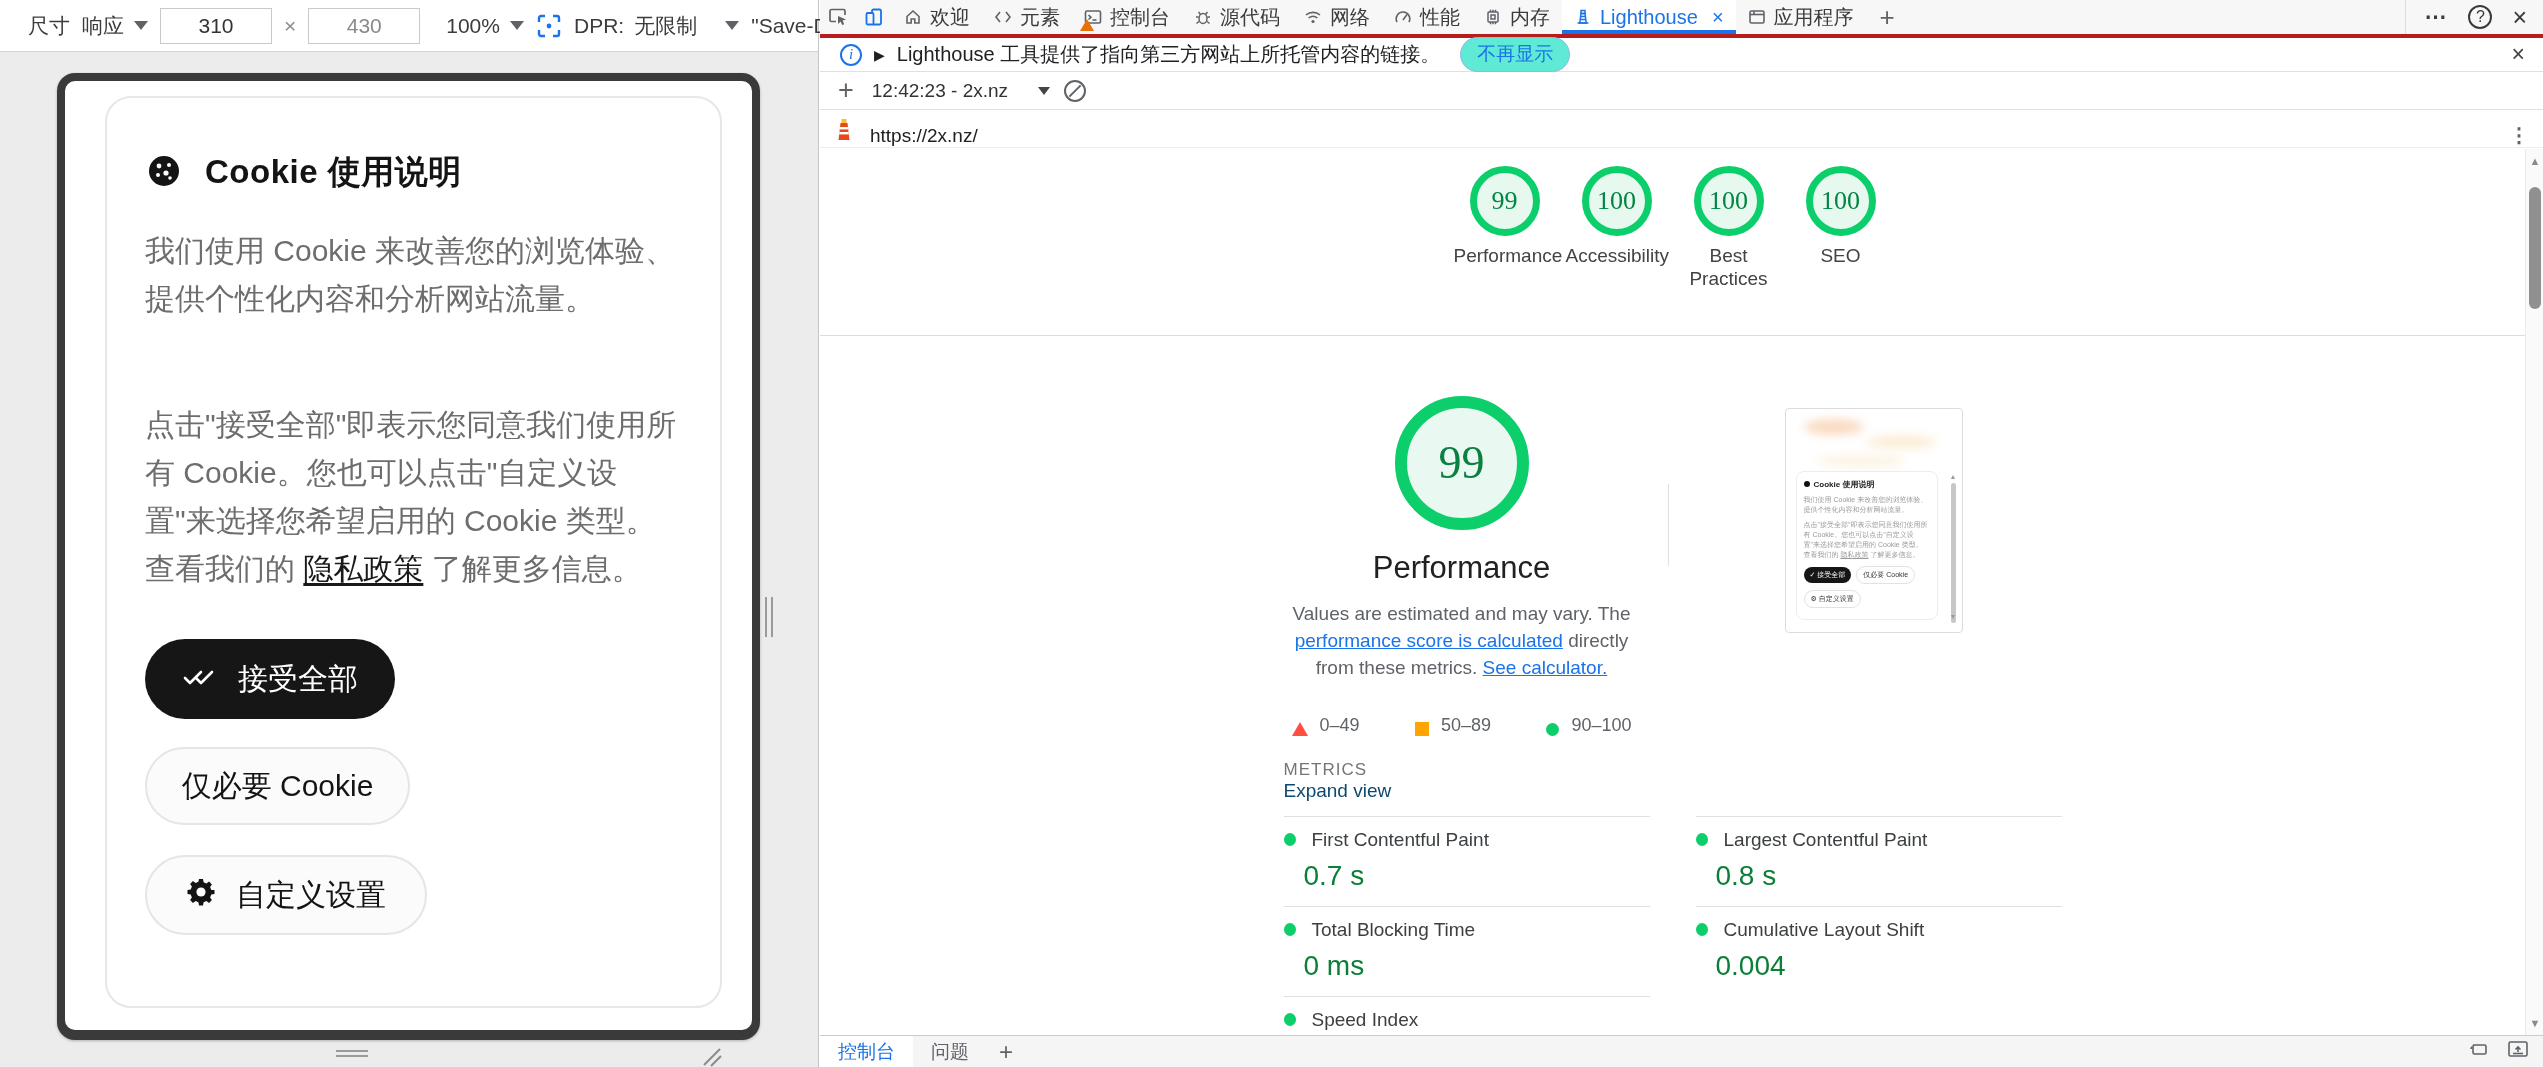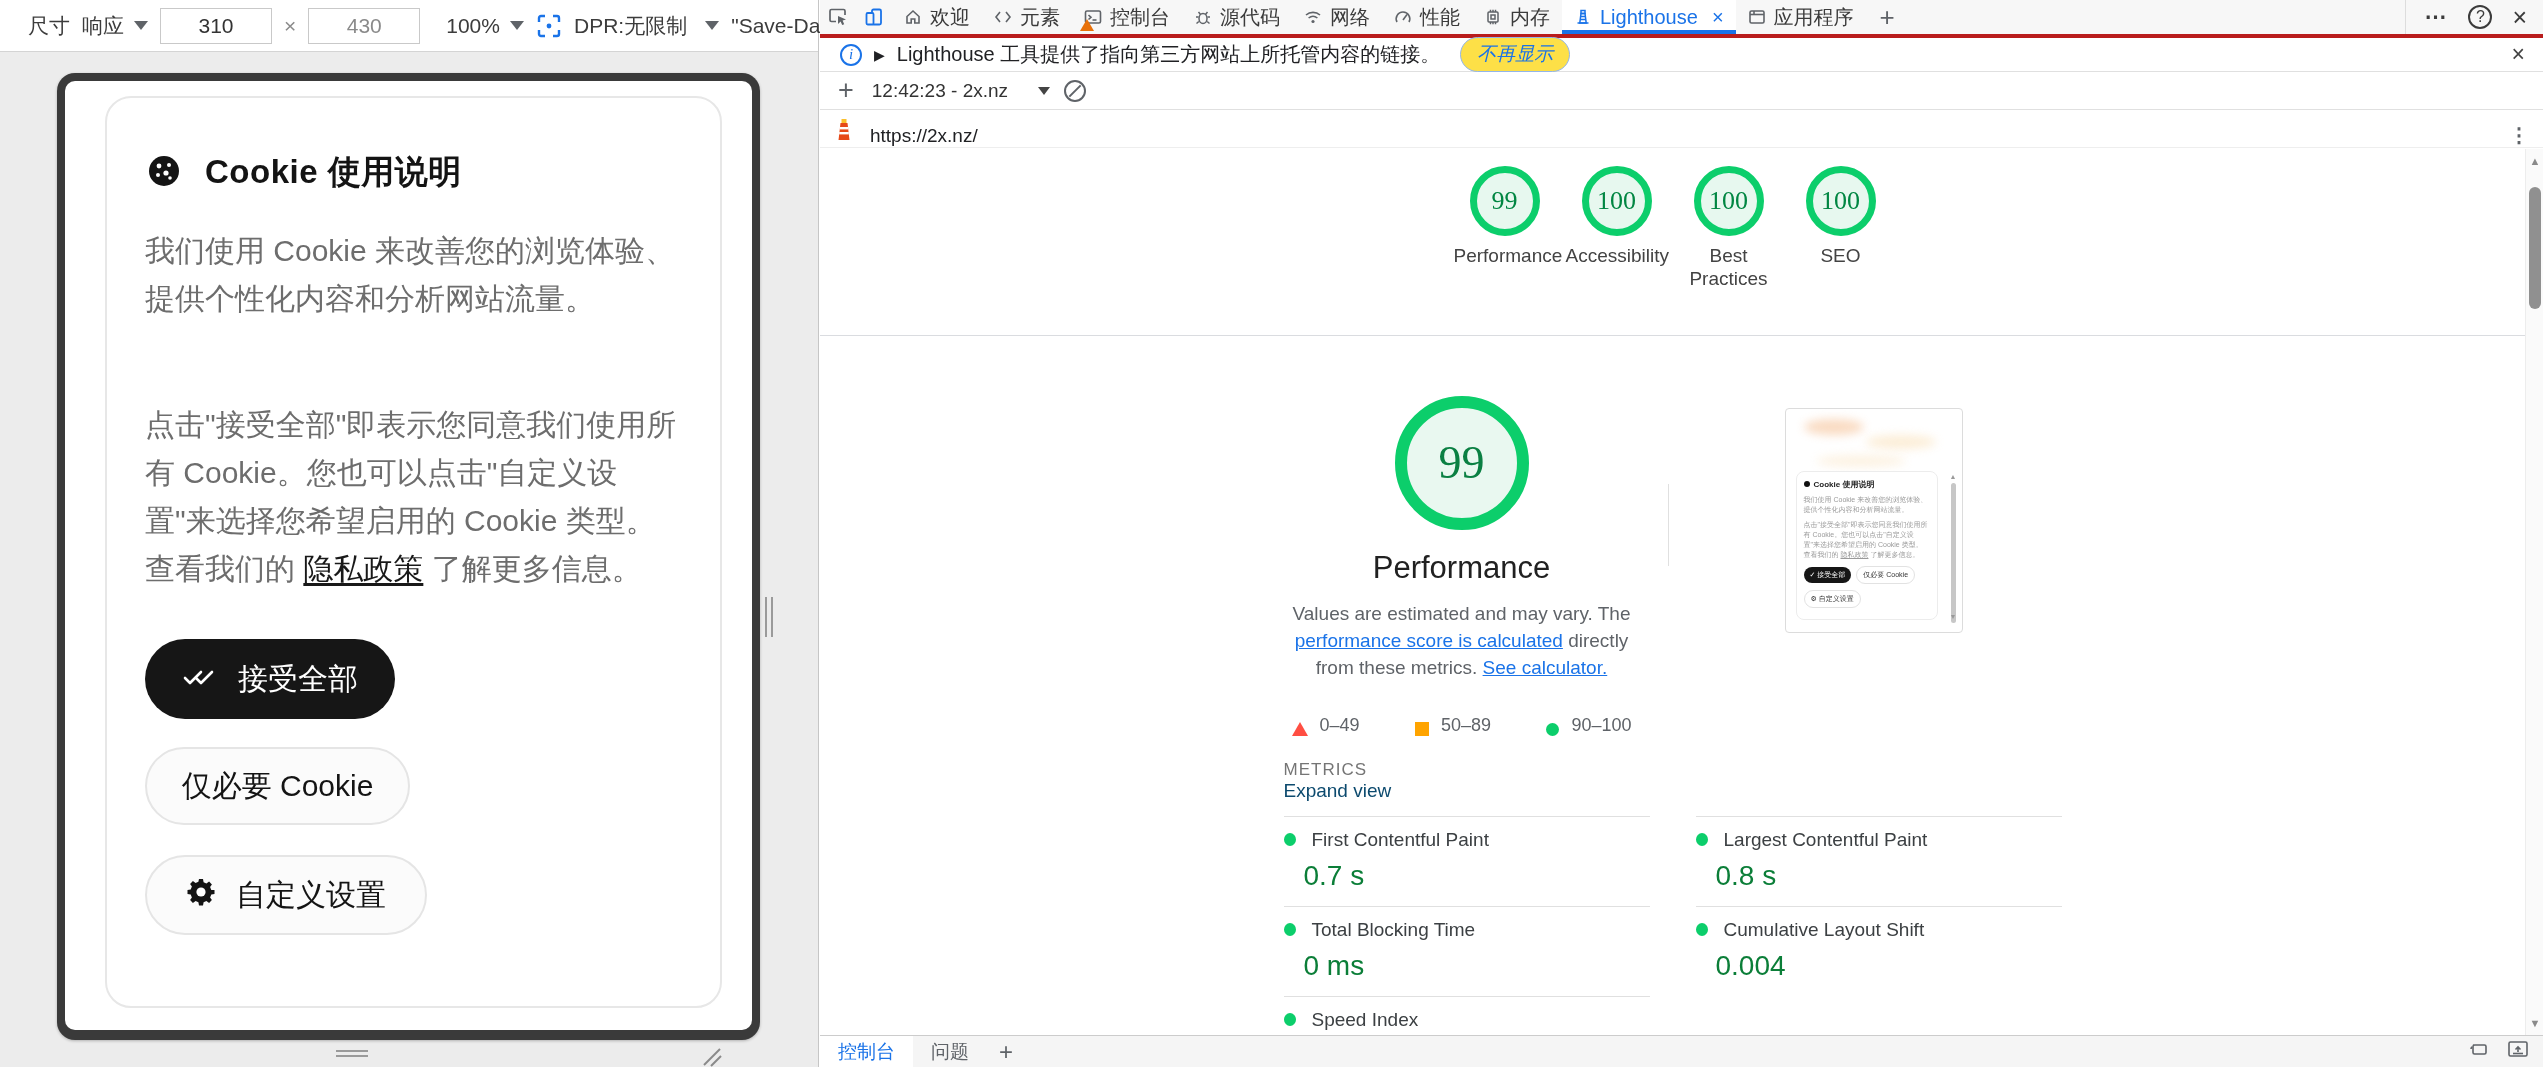--- a/index.html
+++ b/index.html
@@ -52,21 +52,21 @@
   .tab.active .tab-close { color:#1a73e8; }
   .badge-tri { position:absolute; left:-4px; bottom:-5px; width:0; height:0; border-left:7px solid transparent; border-right:7px solid transparent; border-bottom:12px solid #e8710a; }
   .plus-tab { display:flex; align-items:center; padding:0 14px; font-size:26px; color:#5f6368; cursor:pointer; }
   .tabbar-right { margin-left:auto; display:flex; align-items:center; gap:20px; padding-right:16px; border-left:1px solid #ddd; padding-left:18px; color:#3b3b3b; }
   .tabbar-right span { cursor:pointer; font-size:22px; }
   .help-circle { display:inline-flex; width:24px; height:24px; border:2px solid #3b3b3b; border-radius:50%; align-items:center; justify-content:center; font-size:16px !important; }
 
   .infobar { height:34px; background:#fff; border-bottom:1px solid #e0e0e0; display:flex; align-items:center; gap:12px; padding:0 20px; font-size:20px; color:#202124; position:relative; }
   .info-i { width:22px; height:22px; border:2px solid #1a73e8; color:#1a73e8; border-radius:50%; display:inline-flex; align-items:center; justify-content:center; font-size:15px; font-style:italic; font-family:"Liberation Serif",serif; }
   .info-arrow { font-size:14px; color:#202124; }
-  .pill-btn { border:1.5px solid #93b6ea; color:#1a73e8; border-radius:18px; padding:3px 16px 4px; font-size:19px; background:#fde047; cursor:pointer; margin-left:8px;font-style:italic; }
+  .pill-btn { border:1.5px solid #93b6ea; color:#1a73e8; border-radius:18px; padding:3px 16px 4px; font-size:19px; background:#5eead4; cursor:pointer; margin-left:8px; }
   .infobar-close { position:absolute; right:18px; font-size:23px; color:#444; cursor:pointer; }
 
   .lh-toolbar { height:38px; border-bottom:1px solid #e0e0e0; display:flex; align-items:center; gap:14px; padding:0 14px; font-size:19px; color:#333; }
   .lh-plus { font-size:27px; color:#5f6368; font-weight:300; cursor:pointer; padding:0 4px; }
   .report-select { display:flex; align-items:center; gap:16px; cursor:pointer; }
   .caret-sm { display:inline-block; width:0; height:0; border-left:6px solid transparent; border-right:6px solid transparent; border-top:8px solid #444; margin-left:14px; }
   .block-icon { width:22px; height:22px; border:2px solid #5f6368; border-radius:50%; position:relative; cursor:pointer; }
   .block-icon::after { content:""; position:absolute; left:1px; top:8px; width:16px; height:2px; background:#5f6368; transform:rotate(-45deg); }
 
   .url-row { height:38px; border-bottom:1px solid #eee; display:flex; align-items:flex-end; gap:16px; padding:0 14px; font-size:19px; color:#202124; position:relative; }
@@ -156,21 +156,21 @@
       </span>
       <span class="tb-icon">
         <svg width="26" height="26" viewBox="0 0 26 26" fill="none" stroke="#1a73e8" stroke-width="2.4">
           <path d="M3 9V5a2 2 0 0 1 2-2h4"></path>
             <path d="M17 3h4a2 2 0 0 1 2 2v4"></path>
             <path d="M23 17v4a2 2 0 0 1-2 2h-4"></path>
             <path d="M9 23H5a2 2 0 0 1-2-2v-4"></path>
             <circle cx="13" cy="13" r="2.4" fill="#1a73e8" stroke="none"></circle>
         </svg>
       </span>
-      <span style="display:flex;align-items:center;">
+      <span style="display:flex;align-items:center;gap:10px;">
         <span>DPR:</span>
         <span>无限制</span>
         <i class="caret" style="margin-left:18px;"></i>
       </span>
       <span style="display:flex;align-items:center;gap:10px;">
         <span>"Save-Data":</span>
         <span>默认</span>
         <i class="caret"></i>
       </span>
       <span class="tb-icon">

